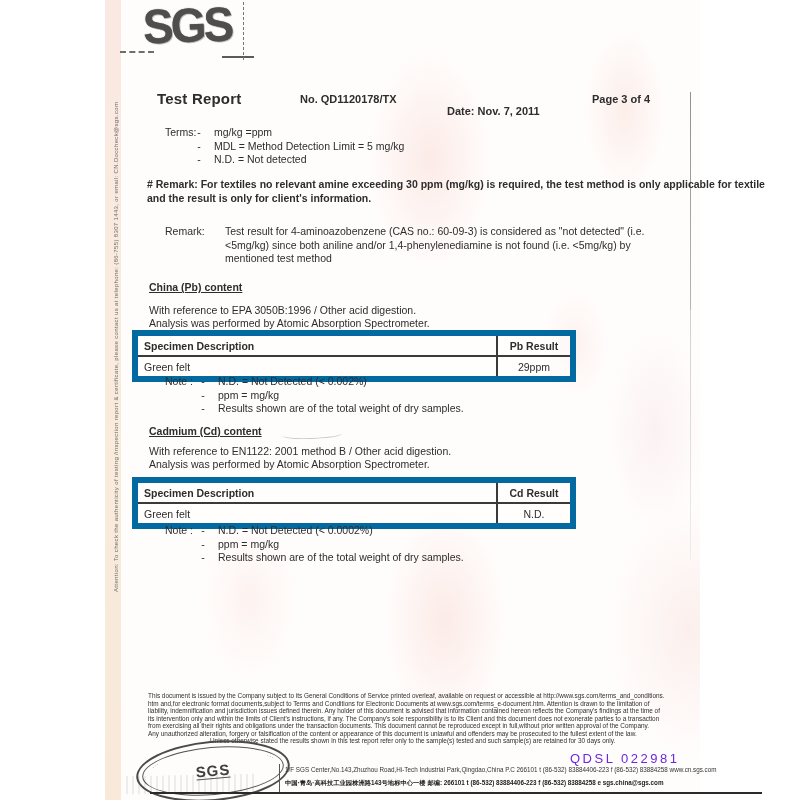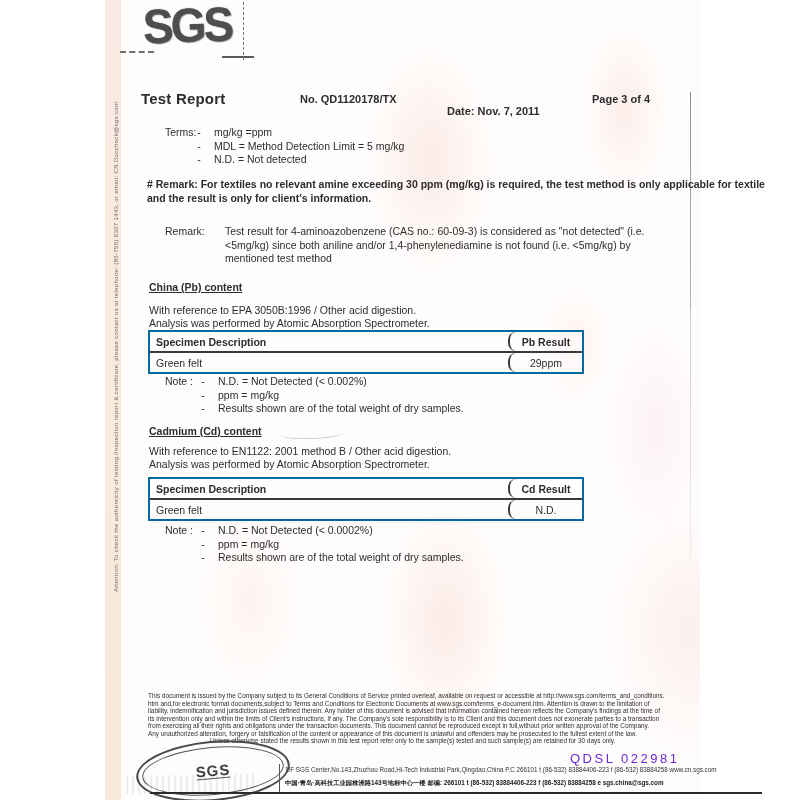--- a/index.html
+++ b/index.html
@@ -45,21 +45,21 @@
     left:143px;top:-2px;width:110px;height:60px;
     font-weight:bold;font-size:46px;letter-spacing:-3px;color:#4e4e4e;
     transform:rotate(-2deg) scaleY(1.05);
     text-shadow:0 0 1px rgba(60,60,60,.7), 1px 1px 0 rgba(90,90,90,.35);
   }
   .logo-dash-h{left:120px;top:51px;width:34px;border-top:2px dashed #6e6e6e;}
   .logo-dash-h2{left:222px;top:56px;width:32px;border-top:2px solid #5a5a5a;}
   .logo-dash-v{left:243px;top:2px;height:58px;border-left:1px dashed #777;}
 
   
-  .title{left:141px;top:90px;font-size:15px;font-weight:bold;letter-spacing:.2px;}
+  .title{left:157px;top:90px;font-size:15px;font-weight:bold;letter-spacing:.2px;}
   .rep-no{left:300px;top:93px;font-size:11px;font-weight:bold;}
   .rep-date{left:447px;top:93px;font-size:11px;font-weight:bold;margin-top:12px;}
   .rep-page{left:592px;top:93px;font-size:11px;font-weight:bold;}
 
   .body-text{font-size:10.5px;line-height:13.5px;}
 
   .note-label{left:165px;top:126px;}
   .note-list{left:196px;top:126px;}
   .note-row{display:flex;gap:12px;}
   .note-row .dash{width:6px;text-align:center;}
@@ -67,25 +67,25 @@
   .hash-remark{left:147px;top:177px;width:618px;font-weight:bold;line-height:14px;}
 
   .remark-label{left:165px;top:225px;}
   .remark-text{left:225px;top:225px;width:432px;}
 
   .sec-heading{font-size:10.5px;font-weight:bold;text-decoration:underline;}
   .lead-head{left:149px;top:281px;}
   .lead-m1{left:149px;top:304px;}
   .lead-m2{left:149px;top:317px;}
 
-  .tbl{left:148px;width:432px;border:2px solid #0369a1;background:rgba(255,255,255,.4);}
+  .tbl{left:132px;width:432px;border:6px solid #0369a1;background:rgba(255,255,255,.4);}
   .tbl .trow{display:flex;height:19px;align-items:center;}
   .tbl .trow.head{border-bottom:2px solid #3a3a3a;font-weight:bold;}
   .tbl .c1{flex:1;padding-left:6px;font-size:10.5px;}
-  .tbl .c2{width:72px;border-left:2px solid #3a3a3a;text-align:center;font-size:10.5px;align-self:stretch;display:flex;align-items:center;justify-content:center;border-radius:8px;}
+  .tbl .c2{width:72px;border-left:2px solid #3a3a3a;text-align:center;font-size:10.5px;align-self:stretch;display:flex;align-items:center;justify-content:center;}
   .tbl-lead{top:330px;}
   .tbl-cd{top:477px;}
 
   .note2-label{left:165px;top:375px;}
   .note2-list{left:200px;top:375px;}
   .cd-head{left:149px;top:425px;}
   .cd-m1{left:149px;top:445px;}
   .cd-m2{left:149px;top:458px;}
   .note3-label{left:165px;top:524px;}
   .note3-list{left:200px;top:524px;}

